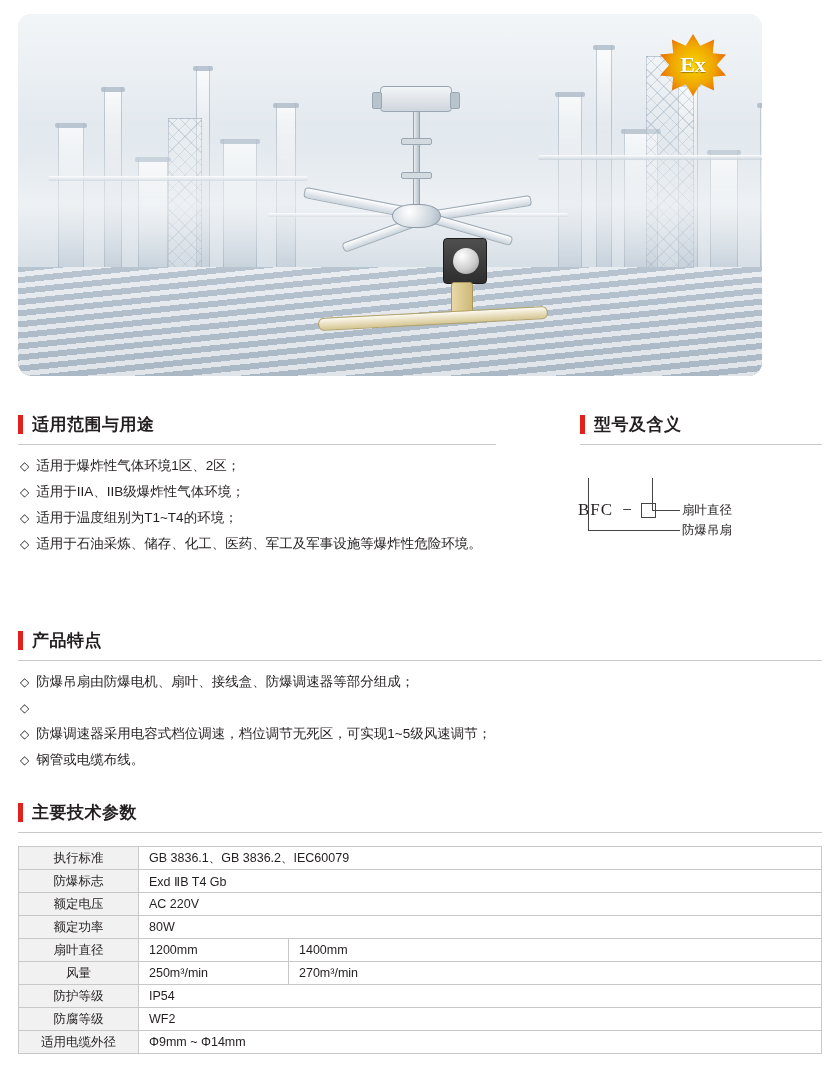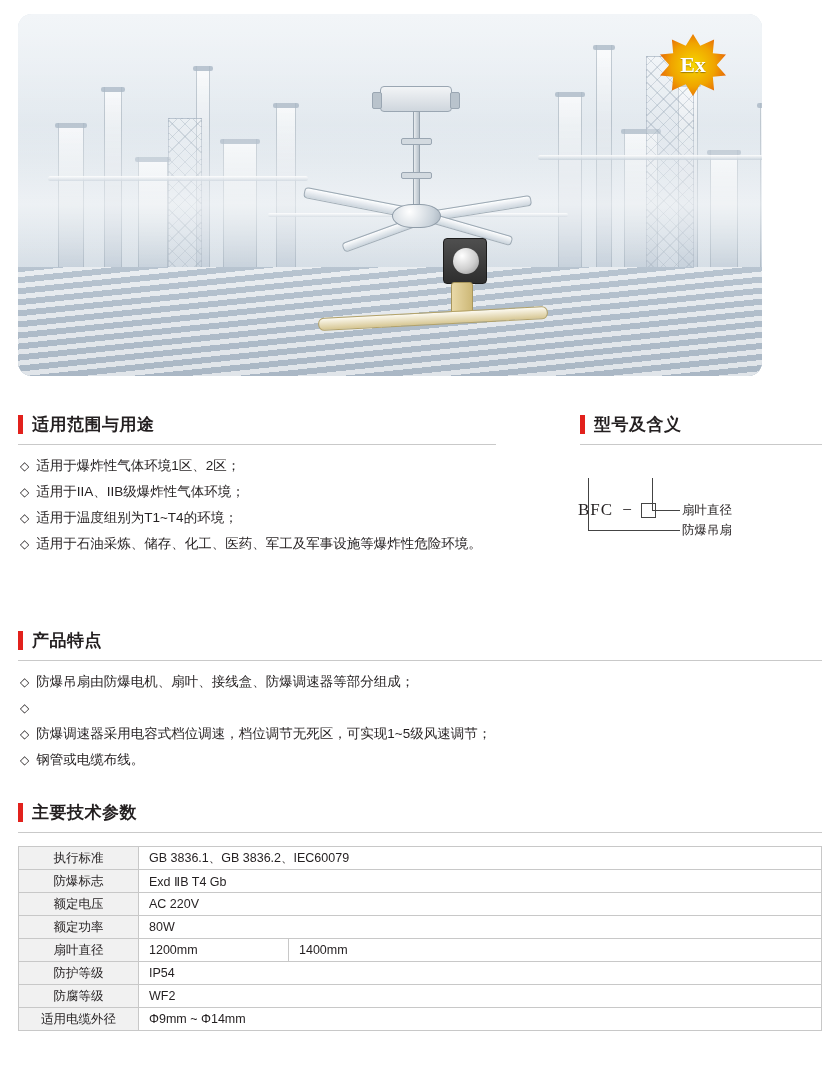--- a/index.html
+++ b/index.html
@@ -375,20 +375,25 @@
       <tr>
         <td class="label">额定功率</td>
         <td class="val" colspan="2">80W</td>
       </tr>
       <tr>
         <td class="label">扇叶直径</td>
         <td class="val2">1200mm</td>
         <td class="val">1400mm</td>
       </tr>
       <tr>
+        <td class="label">风量</td>
+        <td class="val2">250m³/min</td>
+        <td class="val">270m³/min</td>
+      </tr>
+      <tr>
         <td class="label">防护等级</td>
         <td class="val" colspan="2">IP54</td>
       </tr>
       <tr>
         <td class="label">防腐等级</td>
         <td class="val" colspan="2">WF2</td>
       </tr>
       <tr>
         <td class="label">适用电缆外径</td>
         <td class="val" colspan="2">Φ9mm ~ Φ14mm</td>

